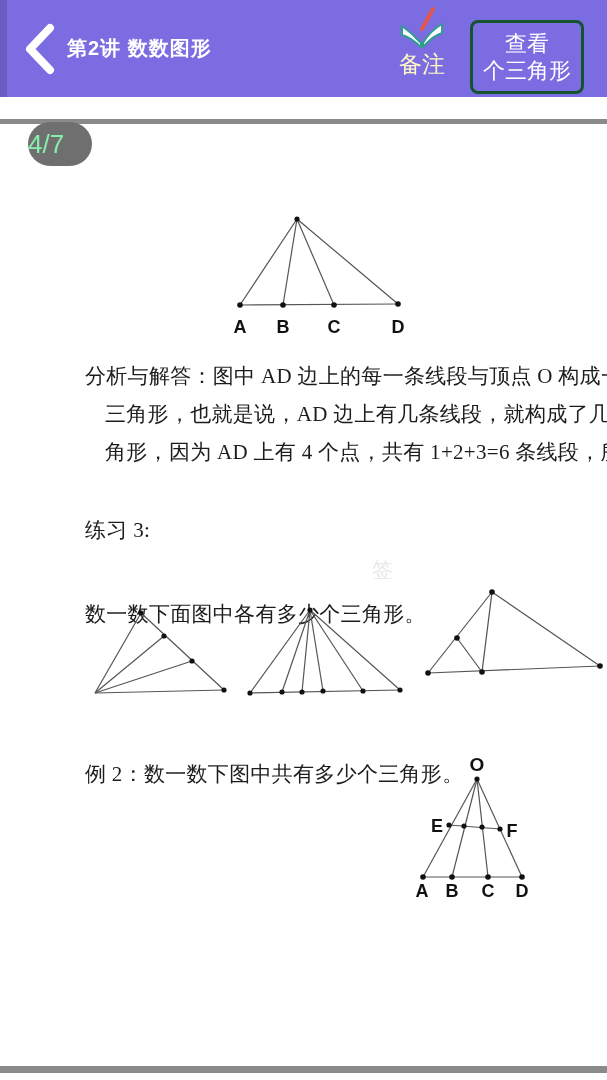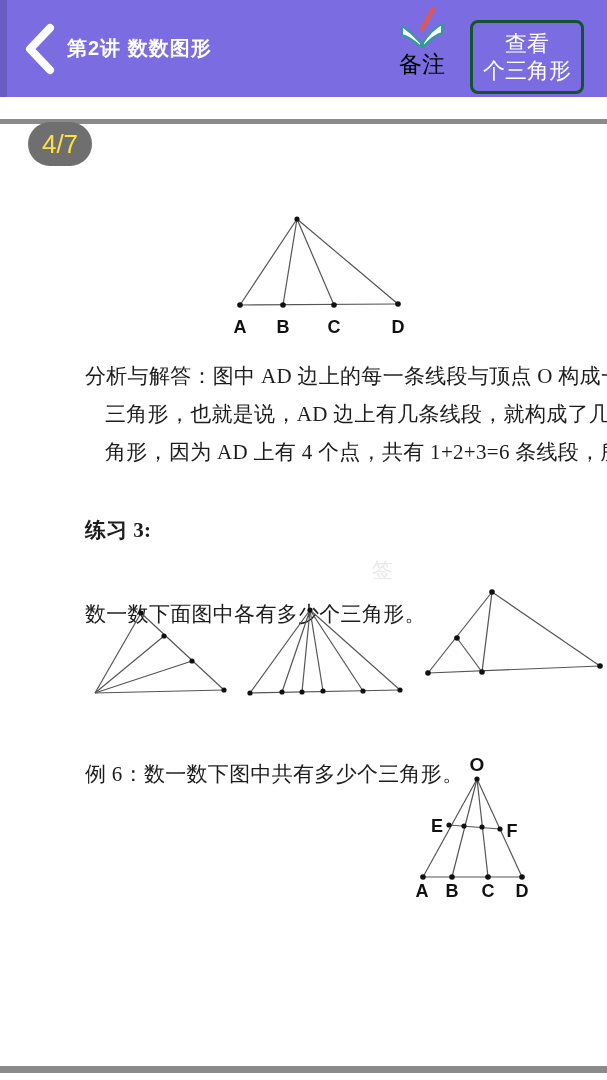--- a/index.html
+++ b/index.html
@@ -10,34 +10,34 @@
   
   .header { position:absolute; top:0; left:0; width:607px; height:97px; background:#7b6ce2; }
   .header-edge { position:absolute; top:0; left:0; width:7px; height:97px; background:rgba(0,0,0,0.14); }
   .back-btn { position:absolute; left:20px; top:22px; width:38px; height:54px; cursor:pointer; }
   .hdr-title {
     position:absolute; left:67px; top:0; height:97px; line-height:97px;
     color:#ffffff; font-size:20px; font-weight:600; letter-spacing:1px; white-space:nowrap;
   }
   .note-group { position:absolute; left:392px; top:6px; width:60px; text-align:center; cursor:pointer; }
   .note-icon { display:block; margin:0 auto; }
-  .note-label { color:#000000; font-size:23px; line-height:26px; margin-top:1px; }
+  .note-label { color:#fef9c3; font-size:23px; line-height:26px; margin-top:1px; }
   .notes-btn {
     position:absolute; left:470px; top:20px; width:114px; height:74px;
     border:3px solid #14532d; border-radius:8px; box-sizing:border-box;
     display:flex; flex-direction:column; align-items:center; justify-content:center;
     color:#ffffff; font-size:22px; line-height:27px; cursor:pointer; white-space:nowrap;
   }
   
   .sep-top    { position:absolute; top:119px;  left:0; width:607px; height:5px; background:#8a8a8a; }
   .sep-bottom { position:absolute; top:1066px; left:0; width:607px; height:7px; background:#8a8a8a; }
   .page-pill {
     position:absolute; left:28px; top:122px; width:64px; height:44px;
-    background:#6f6f6f; border-radius:22px; color:#fde047; font-size:26px;
-    text-align:center; line-height:44px;
+    background:#6f6f6f; border-radius:22px; color:#86efac; font-size:26px;
+    text-align:left; line-height:44px;
   }
   
   .doc-text {
     position:absolute; font-family:"Liberation Serif", serif;
     font-size:21px; color:#1c1c1c; white-space:nowrap; letter-spacing:0.3px;
   }
   .watermark { position:absolute; font-family:"Liberation Serif", serif; font-size:21px; color:#e9e9e9; }
   
   .fig { position:absolute; }
   .fig line, .fig polyline { stroke:#555; stroke-width:1.2; fill:none; }
@@ -92,21 +92,21 @@
     <text x="15" y="128">A</text>
     <text x="58" y="128">B</text>
     <text x="109" y="128">C</text>
     <text x="173" y="128">D</text>
   </svg>
 
   <div class="doc-text" style="left:85px;  top:362px;">分析与解答：图中 AD 边上的每一条线段与顶点 O 构成一个</div>
   <div class="doc-text" style="left:105px; top:400px;">三角形，也就是说，AD 边上有几条线段，就构成了几个三</div>
   <div class="doc-text" style="left:105px; top:438px;">角形，因为 AD 上有 4 个点，共有 1+2+3=6 条线段，所以</div>
 
-  <div class="doc-text" style="left:85px; top:516px;font-weight:bold;">练习 3:</div>
+  <div class="doc-text" style="left:85px; top:516px;">练习 3:</div>
   <div class="doc-text" style="left:85px; top:556px;margin-top:44px;">数一数下面图中各有多少个三角形。</div>
   <div class="watermark" style="left:372px; top:556px;">签</div>
 
   <svg class="fig" style="left:85px; top:600px;" width="150" height="105" viewBox="0 0 150 105">
     <line x1="10" y1="93" x2="56" y2="13"></line>
     <line x1="10" y1="93" x2="79" y2="36"></line>
     <line x1="10" y1="93" x2="107" y2="61"></line>
     <line x1="10" y1="93" x2="139" y2="90"></line>
     <line x1="56" y1="13" x2="139" y2="90"></line>
     <circle cx="56" cy="13" r="2.6"></circle>
@@ -138,21 +138,21 @@
     <line x1="8" y1="88" x2="180" y2="81"></line>
     <line x1="72" y1="7" x2="62" y2="87"></line>
     <line x1="37" y1="53" x2="62" y2="87"></line>
     <circle cx="8" cy="88" r="2.8"></circle>
     <circle cx="72" cy="7" r="2.8"></circle>
     <circle cx="180" cy="81" r="2.8"></circle>
     <circle cx="62" cy="87" r="2.8"></circle>
     <circle cx="37" cy="53" r="2.8"></circle>
   </svg>
 
-  <div class="doc-text" style="left:85px; top:760px;">例 6：数一数下图中共有多少个三角形。</div>
+  <div class="doc-text" style="left:85px; top:760px;">例 2：数一数下图中共有多少个三角形。</div>
 
   <svg class="fig" style="left:405px; top:755px;" width="140" height="150" viewBox="0 0 140 150">
     <line x1="72" y1="24" x2="18" y2="122"></line>
     <line x1="72" y1="24" x2="47" y2="122"></line>
     <line x1="72" y1="24" x2="83" y2="122"></line>
     <line x1="72" y1="24" x2="117" y2="122"></line>
     <line x1="18" y1="122" x2="117" y2="122"></line>
     <line x1="44" y1="70" x2="95" y2="74"></line>
     <circle cx="72" cy="24" r="2.6"></circle>
     <circle cx="18" cy="122" r="2.8"></circle>

